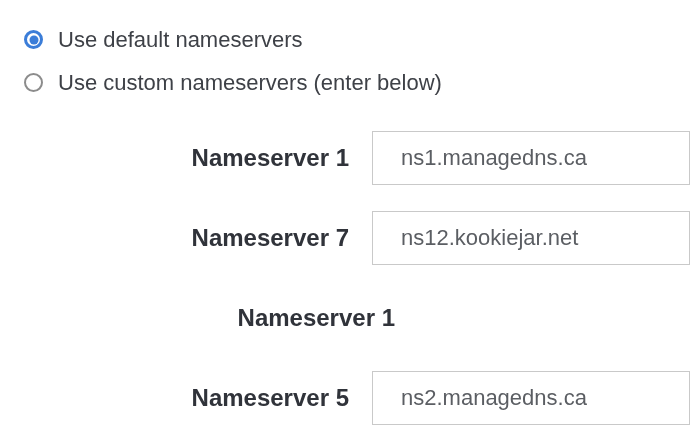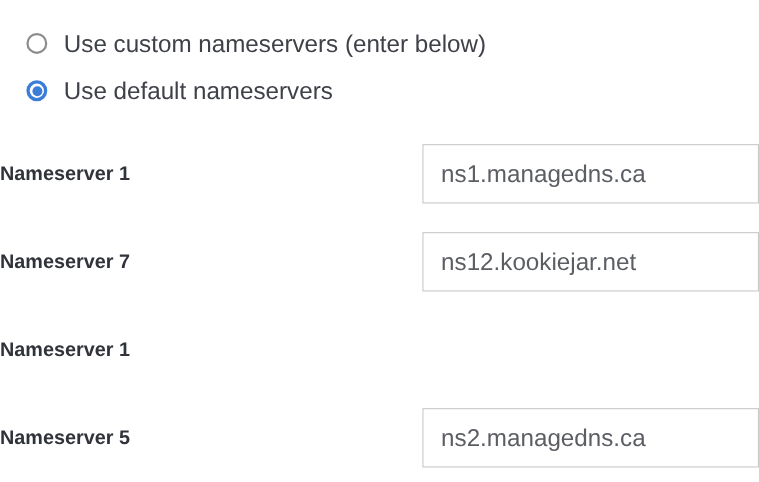--- a/index.html
+++ b/index.html
@@ -62,51 +62,52 @@
     width: 100%;
   }
   .field-row {
     display: flex;
     align-items: center;
     height: 54px;
     margin-bottom: 26px;
   }
   .field-label {
     width: 395px;
-    font-size: 18px;
+    text-align: right;
+    font-size: 24px;
     font-weight: bold;
     color: var(--field-label-text, #30333a);
     white-space: nowrap;
   }
   .field-input {
     margin-left: 23px;
     width: 330px;
     height: 54px;
     border: 1px solid var(--input-border, #c9c9c9);
     background: #fff;
-    padding-left: 16px;
+    padding-left: 28px;
     font-size: 22px;
     color: var(--input-text, #5b5e63);
     font-family: "Liberation Sans", sans-serif;
     outline: none;
   }
 </style>
 </head>
 <body>
 
 <div class="page" style="--background: #ffffff; --accent-blue: #3b7dd8; --radio-unselected: #8c8c8c; --label-text: #3e4147; --field-label-text: #30333a; --input-text: #5b5e63; --input-border: #c9c9c9;">
 
   <div class="radio-group">
     <label class="radio-row">
+      <span class="radio selected"></span>
+      <span class="radio-label">Use default nameservers</span>
+    </label>
+    <label class="radio-row">
       <span class="radio"></span>
       <span class="radio-label">Use custom nameservers (enter below)</span>
-    </label>
-    <label class="radio-row">
-      <span class="radio selected"></span>
-      <span class="radio-label">Use default nameservers</span>
     </label>
   </div>
 
   <div class="fields">
     <div class="field-row">
       <label class="field-label">Nameserver 1</label>
       <input class="field-input" type="text" value="ns1.managedns.ca" style="">
     </div>
     <div class="field-row">
       <label class="field-label">Nameserver 7</label>

